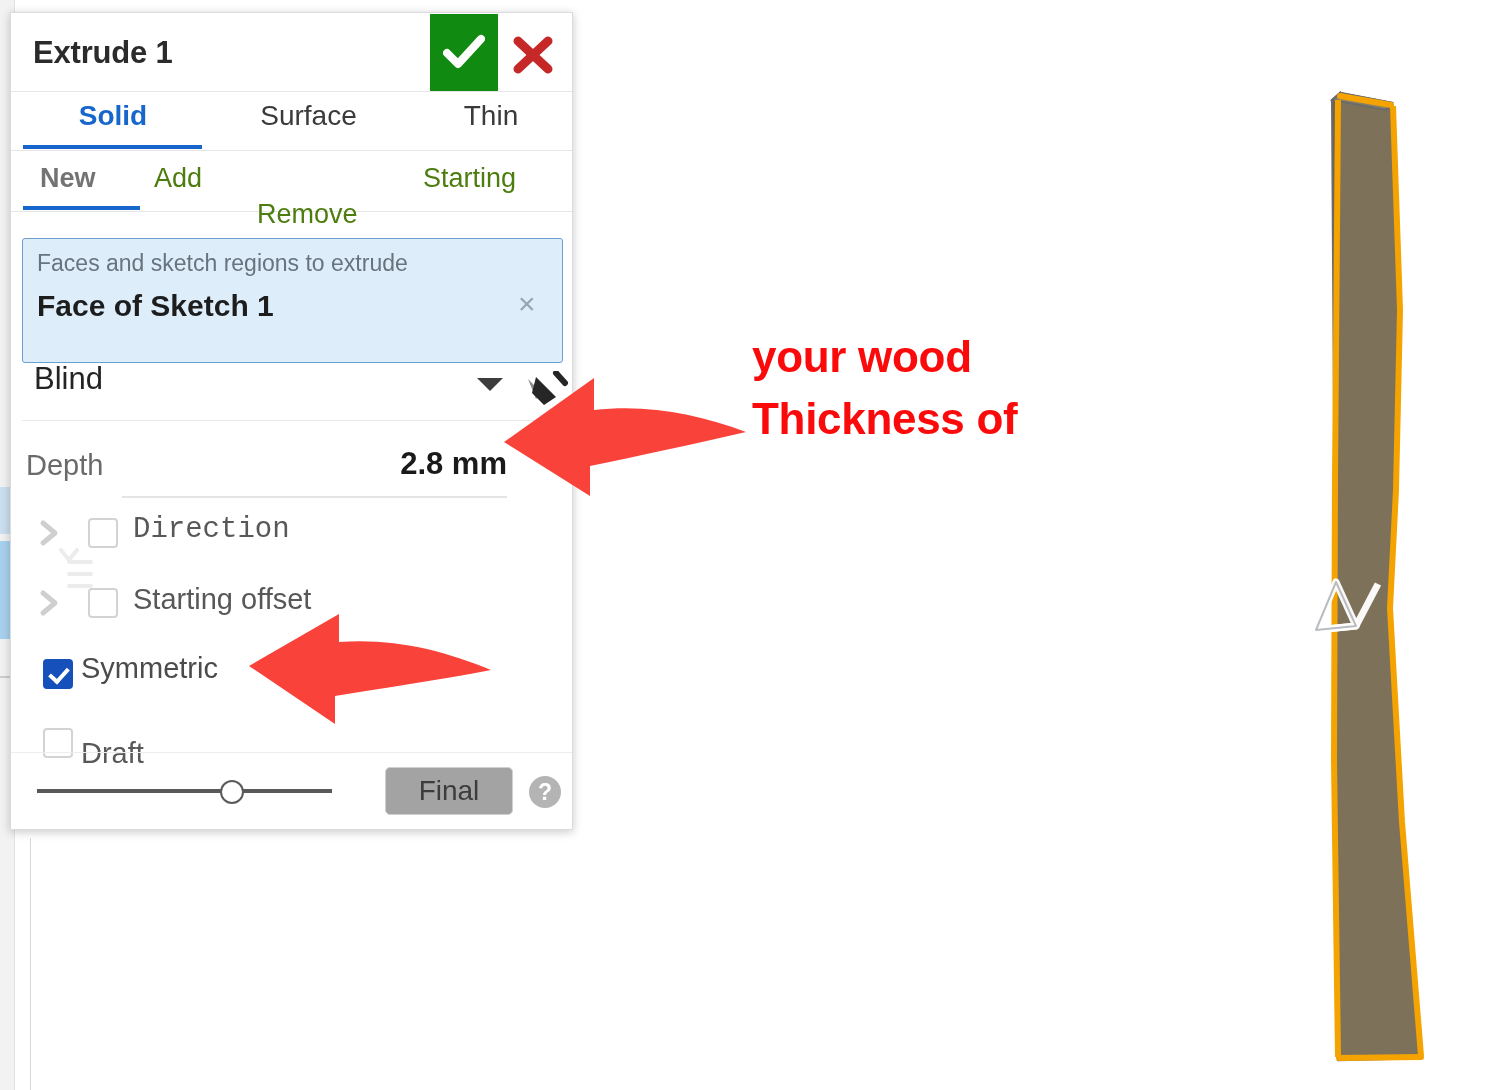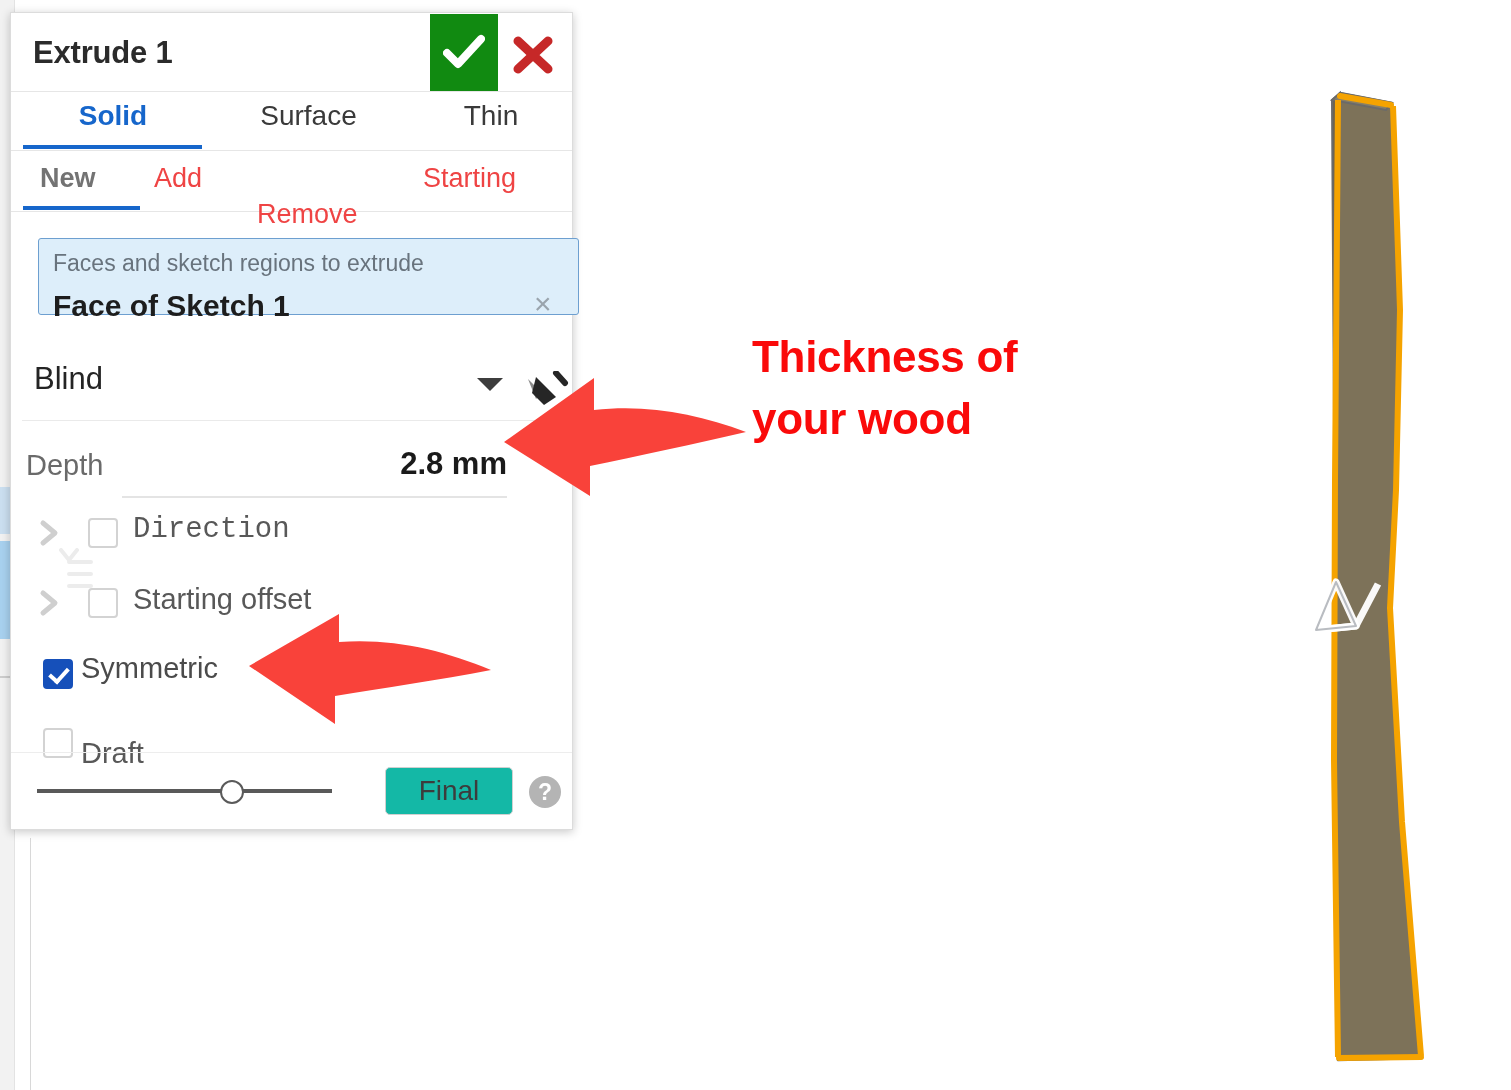--- a/index.html
+++ b/index.html
@@ -124,47 +124,46 @@
   
   #tabs-secondary {
     position: relative;
     height: 60px;
     border-bottom: 1px solid #e6e6e6;
   }
   #tabs-secondary .tab {
     position: absolute;
     top: 12px;
     font-size: 27px;
-    color: #ef4444;
+    color: #4d7c0f;
     cursor: pointer;
     white-space: nowrap;
   }
   #tabs-secondary .tab.active { color: #737373; font-weight: bold; }
   #tab-new       { left: 29px; }
   #tab-add       { left: 143px; }
   #tab-remove    { left: 246px; margin-top: 36px; }
   #tab-intersect { left: 412px; }
   #tabs-secondary .underline {
     position: absolute;
     left: 12px; top: 55px;
     width: 117px; height: 4px;
     background: #1666cb;
   }
 
   
   #selection-field {
     position: absolute;
     left: 11px; top: 225px;
-    width: 541px; height: 77px;
+    width: 541px; height: 125px;
     background: #ddeefa;
     border: 1px solid #6d9fd0;
     border-radius: 3px;
     box-sizing: border-box;
     cursor: pointer;
-    margin-left: 16px;
   }
   #selection-placeholder {
     position: absolute;
     left: 14px; top: 11px;
     font-size: 23px;
     color: #68737d;
   }
   #selection-value {
     position: absolute;
     left: 14px; top: 50px;
@@ -323,21 +322,21 @@
     background: #ffffff;
     border: 2px solid #5a5a5a;
     box-sizing: border-box;
   }
   #final-button {
     position: absolute;
     left: 374px; top: 14px;
     width: 128px; height: 48px;
     border: 1px solid #d0d0d0;
     border-radius: 5px;
-    background: #14b8a6;
+    background: #a3a3a3;
     font-size: 28px;
     color: #3c3c3c;
     cursor: pointer;
     font-family: "Liberation Sans", sans-serif;
     padding: 0;
   }
   #help-icon {
     position: absolute;
     left: 518px; top: 23px;
     width: 32px; height: 32px;
@@ -408,22 +407,22 @@
 
     <g>
       <path d="M66,570 L86,522 L106,566 Z" fill="none" stroke="#ffffff" stroke-width="7" stroke-linejoin="round" opacity="0.96"></path>
       <path d="M66,570 L106,566 L128,524" fill="none" stroke="#ffffff" stroke-width="7" stroke-linejoin="round" opacity="0.96"></path>
       <path d="M66,570 L86,522 L106,566 Z" fill="none" stroke="#b9bcc1" stroke-width="2" stroke-linejoin="round"></path>
     </g>
   </svg>
 </div>
 
 <div id="annotation-text">
+  <div>your wood</div>
   <div>Thickness of</div>
-  <div>your wood</div>
 </div>
 
 <div id="extrude-panel">
 
   <div id="panel-titlebar">
     <div id="panel-title">Extrude 1</div>
 
     <div id="accept-button">
       <svg width="42" height="38" viewBox="0 0 42 38">
         <path d="M4,19 L15,30 L38,5" fill="none" stroke="#ffffff" stroke-width="8" stroke-linecap="round" stroke-linejoin="round"></path>

